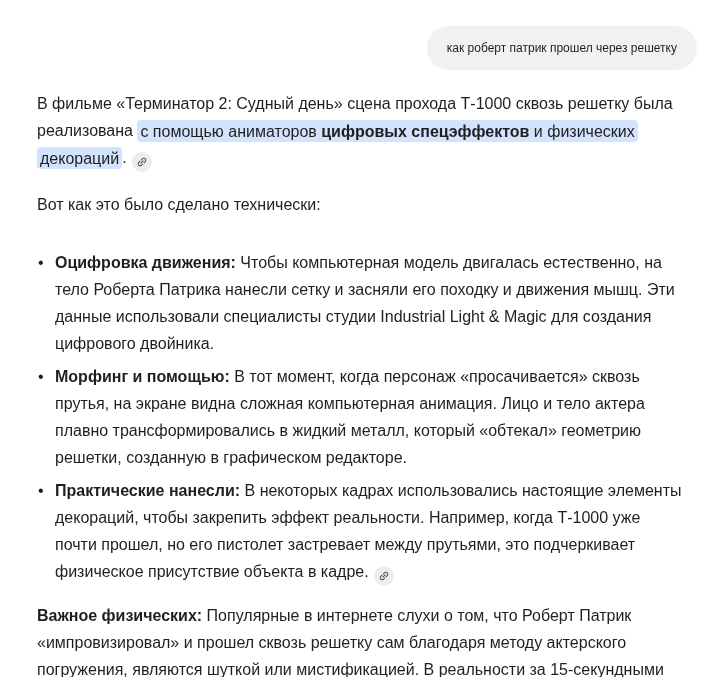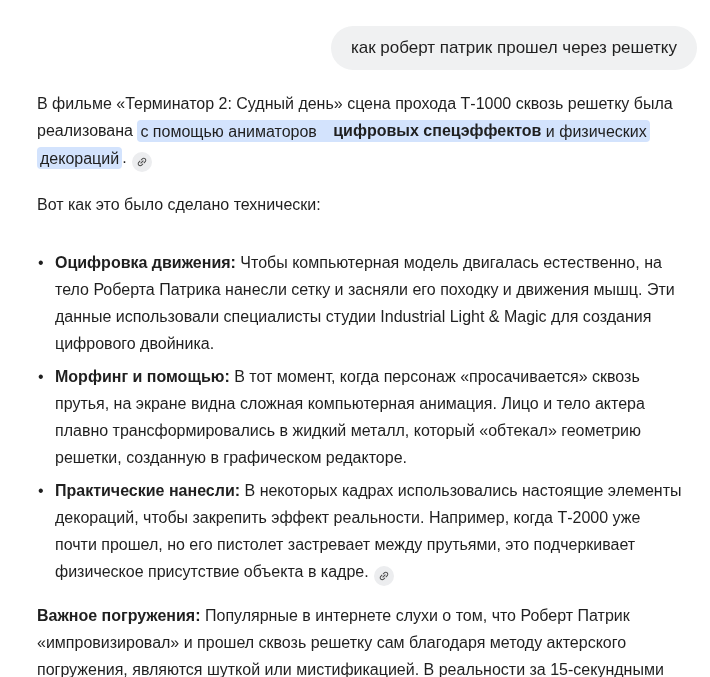--- a/index.html
+++ b/index.html
@@ -20,21 +20,21 @@
   }
   .user-row {
     display: flex;
     justify-content: flex-end;
     margin-bottom: 20px;
   }
   .bubble {
     background: var(--bubble, #f0f1f2);
     border-radius: 24px;
     padding: 10px 20px;
-    font-size: 17px;
+    font-size: 12px;
     line-height: 24px;
     max-width: 80%;
     color: var(--text, #1f1f1f);
   }
   .assistant {
     padding: 0 13px 0 24px;
     font-size: 16px;
     line-height: 27px;
   }
   .assistant p {
@@ -65,21 +65,21 @@
   }
   .hl {
     background: var(--highlight, #d3e3fd);
     font-weight: 500;
     border-radius: 4px;
     padding: 2.5px 3px;
     -webkit-box-decoration-break: clone;
     box-decoration-break: clone;
     cursor: pointer;
   }
-  .hl b { font-weight: 700; margin-left: 12px; }
+  .hl b { font-weight: 700; }
   .link-badge {
     display: inline-flex;
     width: 20px;
     height: 20px;
     border-radius: 50%;
     background: var(--badge, #ecedef);
     align-items: center;
     justify-content: center;
     vertical-align: -5px;
     margin-left: 5px;
@@ -109,24 +109,24 @@
           <svg viewBox="0 0 24 24">
             <path d="M3.9 12c0-1.71 1.39-3.1 3.1-3.1h4V7H7c-2.76 0-5 2.24-5 5s2.24 5 5 5h4v-1.9H7c-1.71 0-3.1-1.39-3.1-3.1zm4.1 1h8v-2H8v2zm9-6h-4v1.9h4c1.71 0 3.1 1.39 3.1 3.1s-1.39 3.1-3.1 3.1h-4V17h4c2.76 0 5-2.24 5-5s-2.24-5-5-5z"></path>
           </svg>
         </span></p>
 
     <p class="subheading">Вот как это было сделано технически:</p>
 
     <ul class="bullets">
       <li><b>Оцифровка движения:</b><span> Чтобы компьютерная модель двигалась естественно, на тело Роберта Патрика нанесли сетку и засняли его походку и движения мышц. Эти данные использовали специалисты студии Industrial Light &amp; Magic для создания цифрового двойника.</span></li>
       <li><b>Морфинг и помощью:</b><span> В тот момент, когда персонаж «просачивается» сквозь прутья, на экране видна сложная компьютерная анимация. Лицо и тело актера плавно трансформировались в жидкий металл, который «обтекал» геометрию решетки, созданную в графическом редакторе.</span></li>
-      <li><b>Практические нанесли:</b><span> В некоторых кадрах использовались настоящие элементы декораций, чтобы закрепить эффект реальности. Например, когда Т-2000 уже почти прошел, но его пистолет застревает между прутьями, это подчеркивает физическое присутствие объекта в кадре.</span><span class="link-badge">
+      <li><b>Практические нанесли:</b><span> В некоторых кадрах использовались настоящие элементы декораций, чтобы закрепить эффект реальности. Например, когда Т-1000 уже почти прошел, но его пистолет застревает между прутьями, это подчеркивает физическое присутствие объекта в кадре.</span><span class="link-badge">
             <svg viewBox="0 0 24 24">
               <path d="M3.9 12c0-1.71 1.39-3.1 3.1-3.1h4V7H7c-2.76 0-5 2.24-5 5s2.24 5 5 5h4v-1.9H7c-1.71 0-3.1-1.39-3.1-3.1zm4.1 1h8v-2H8v2zm9-6h-4v1.9h4c1.71 0 3.1 1.39 3.1 3.1s-1.39 3.1-3.1 3.1h-4V17h4c2.76 0 5-2.24 5-5s-2.24-5-5-5z"></path>
             </svg>
           </span></li>
     </ul>
 
-    <p class="note"><b>Важное погружения:</b><span> Популярные в интернете слухи о том, что Роберт Патрик «импровизировал» и прошел сквозь решетку сам благодаря методу актерского погружения, являются шуткой или мистификацией. В реальности за 15-секундными кадрами стояли недели кропотливой работы программистов и аниматоров.</span></p>
+    <p class="note"><b>Важное физических:</b><span> Популярные в интернете слухи о том, что Роберт Патрик «импровизировал» и прошел сквозь решетку сам благодаря методу актерского погружения, являются шуткой или мистификацией. В реальности за 15-секундными кадрами стояли недели кропотливой работы программистов и аниматоров.</span></p>
 
   </div>
 
 </div>
 
 </body></html>

